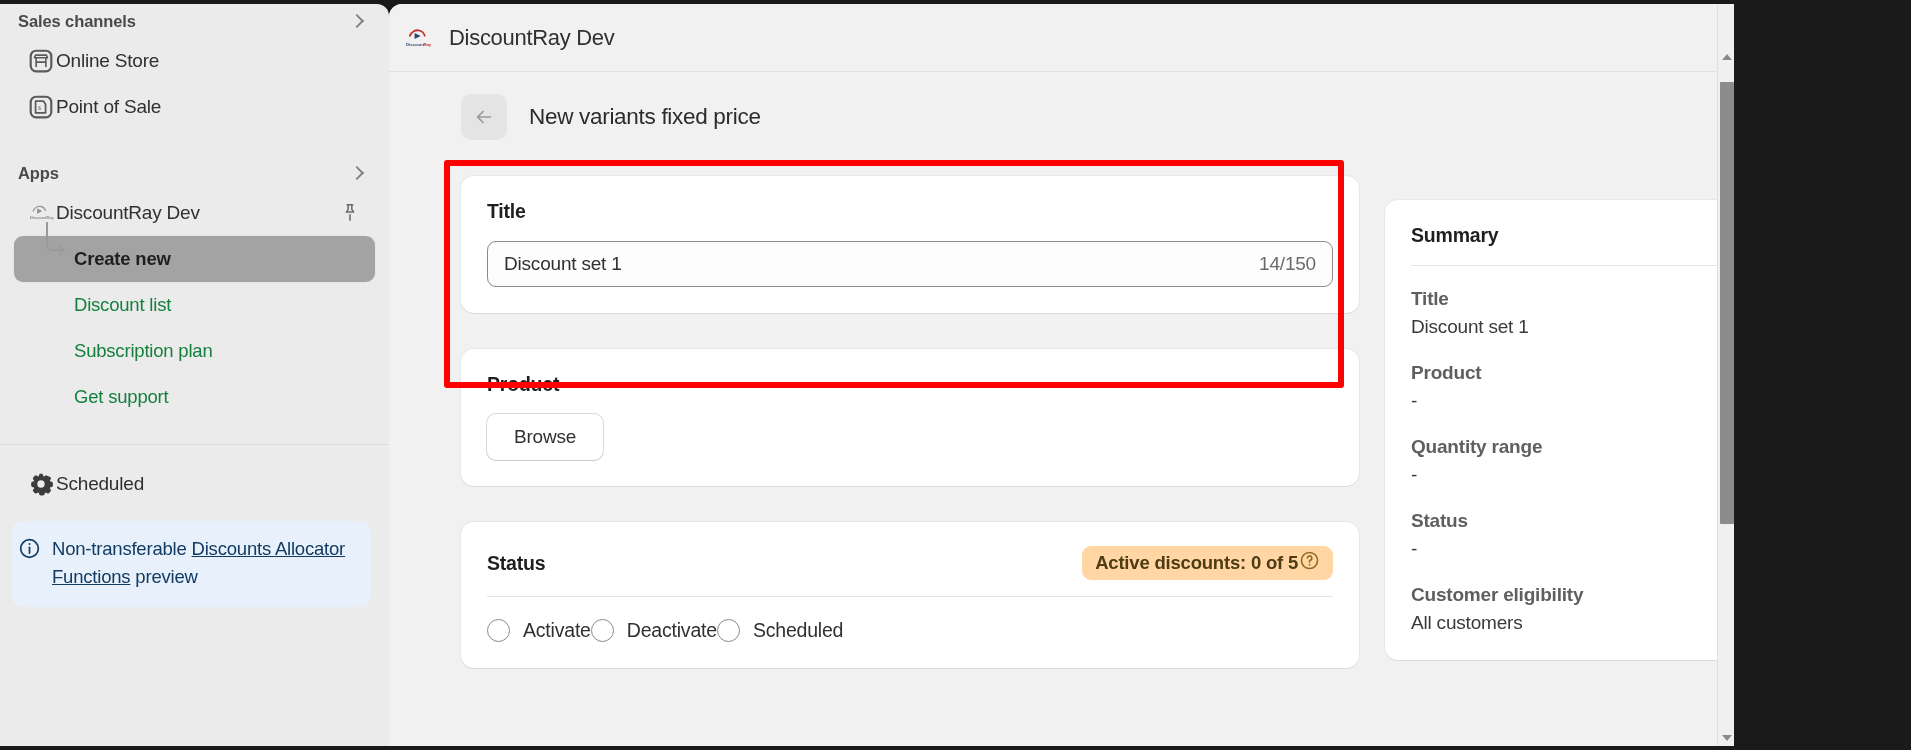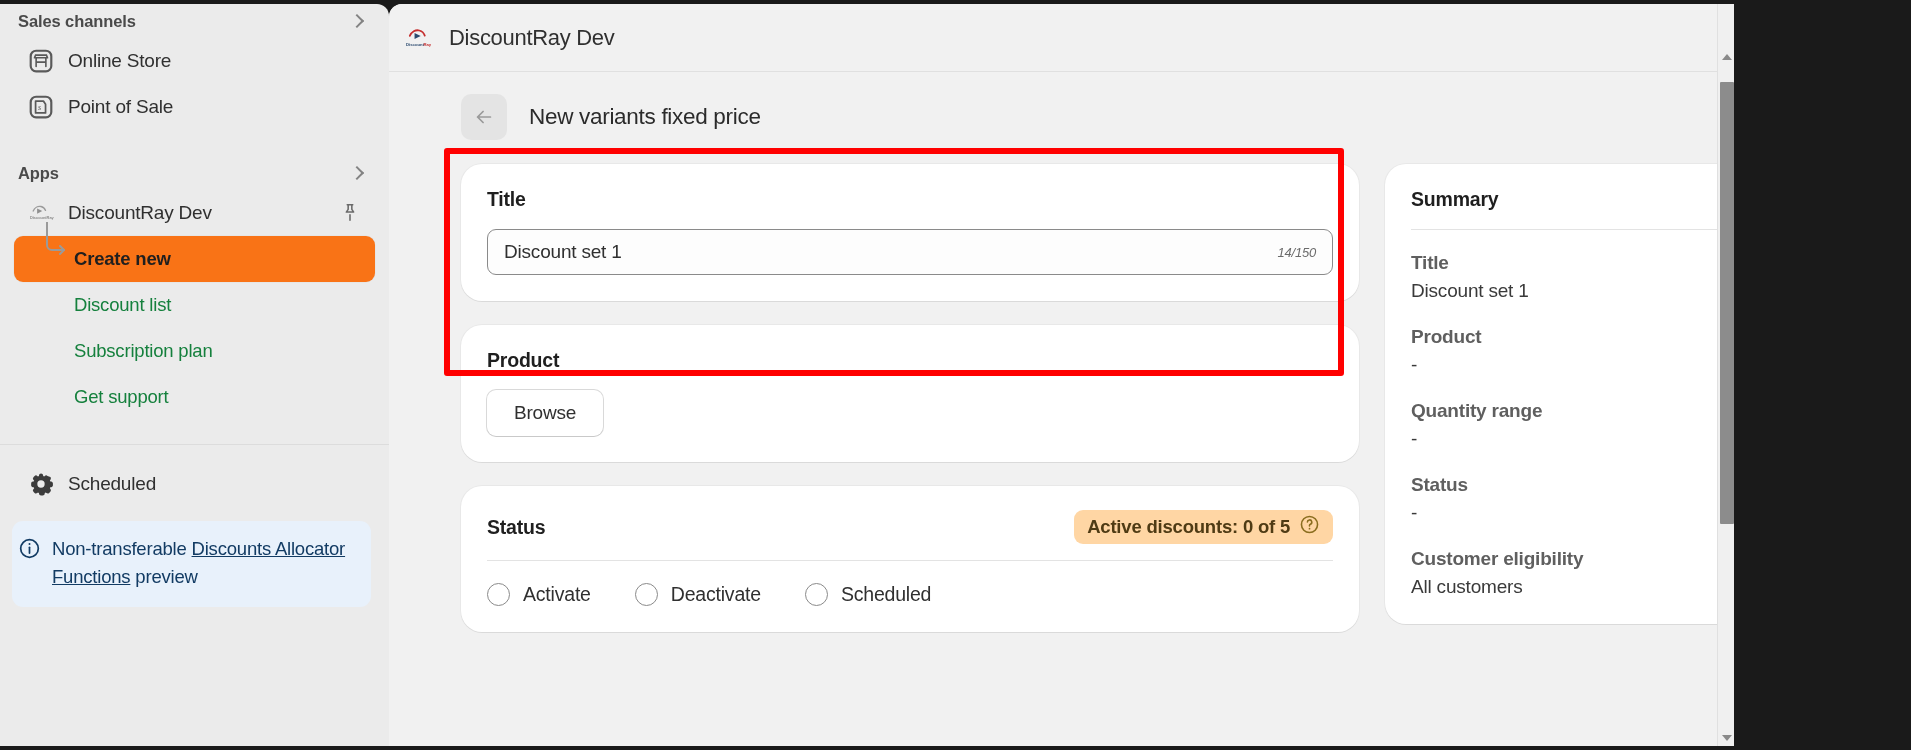--- a/index.html
+++ b/index.html
@@ -48,30 +48,30 @@
     border-right: 2px solid #616161;
     border-top: 2px solid #616161;
     transform: rotate(45deg);
   }
   .side-row {
     display: flex; align-items: center;
     height: 46px;
     margin: 0 14px;
     padding-left: 14px;
     border-radius: 9px;
-    gap: 14px;
+    gap: 2px;
     position: relative;
   }
   .side-row .lbl {
     font-size: 19px; color: #303030; letter-spacing: -0.2px;
   }
   .side-row.child { padding-left: 60px; }
   .side-row.child .lbl { font-size: 18.5px; color: #15803d; }
   .side-row.active {
-    background: #f97316;
+    background: #a3a3a3;
     box-shadow: 0 0 0 0.5px rgba(0,0,0,0.04);
   }
   .side-row.active .lbl { color: #1f1f1f; font-weight: 700; }
   .ico { width: 26px; height: 26px; flex: 0 0 auto; display:block; }
   .side-div {
     height: 1px; background: #dcdcdc; margin: 8px 0 0 0;
   }
   .spacer-sm { height: 16px; }
   .spacer-md { height: 26px; }
 
@@ -164,41 +164,42 @@
     border-radius: 10px;
     background: #e4e4e4;
     display: flex; align-items: center; justify-content: center;
   }
   .page-title {
     font-size: 22.5px; color: #2b2b2b; letter-spacing: -0.3px;
   }
 
   .card {
     background: #fff;
-    border-radius: 21px;
+    border-radius: 13px;
     box-shadow: 0 1px 0 rgba(0,0,0,0.06), 0 0 0 1px rgba(0,0,0,0.035);
     padding: 24px 26px 26px 26px;
     margin-bottom: 24px;
+    margin-top: 36px;
   }
   .card-title {
     font-size: 19.5px; font-weight: 700; color: #1f1f1f;
     letter-spacing: -0.2px; margin-bottom: 18px;
   }
   .input {
     height: 46px;
     border: 1px solid #8a8a8a;
     border-radius: 9px;
     background: #fdfdfd;
     display: flex; align-items: center;
     padding: 0 16px;
     font-size: 19px; color: #303030;
     letter-spacing: -0.2px;
   }
   .input .counter {
-    margin-left: auto; color: #6b6b6b; font-size: 13px; font-style: italic;
+    margin-left: auto; color: #6b6b6b; font-size: 19px;
   }
   .input .ph { color: #6b6b6b; }
   .helper {
     margin-top: 12px;
     font-size: 19px; line-height: 1.45;
     color: #5f5f5f; letter-spacing: -0.2px;
     max-width: 800px;
   }
 
   
@@ -226,27 +227,27 @@
   }
 
   .status-head {
     display: flex; align-items: center; justify-content: space-between;
     margin-bottom: 16px;
   }
   .badge {
     background: #ffd6a4;
     border-radius: 9px;
     height: 34px;
-    display: flex; align-items: center; gap: 9px;
+    display: flex; align-items: center; gap: 1px;
     padding: 0 13px;
     font-size: 18.5px; font-weight: 700; color: #4f3b14;
     letter-spacing: -0.2px;
   }
   .card-sep { height: 1px; background: #e3e3e3; margin: 0 0 22px 0; }
-  .radios { display: flex; align-items: center; gap: 44px; }
+  .radios { display: flex; align-items: center; }
   .radio { display: flex; align-items: center; gap: 13px; }
   .radio .dot {
     width: 23px; height: 23px; border-radius: 50%;
     border: 1.6px solid #8a8a8a; background: #fff;
   }
   .radio .rl { font-size: 19.5px; color: #303030; letter-spacing: -0.2px; }
 
   
   .sum-title {
     font-size: 19.5px; font-weight: 700; color: #1f1f1f;

